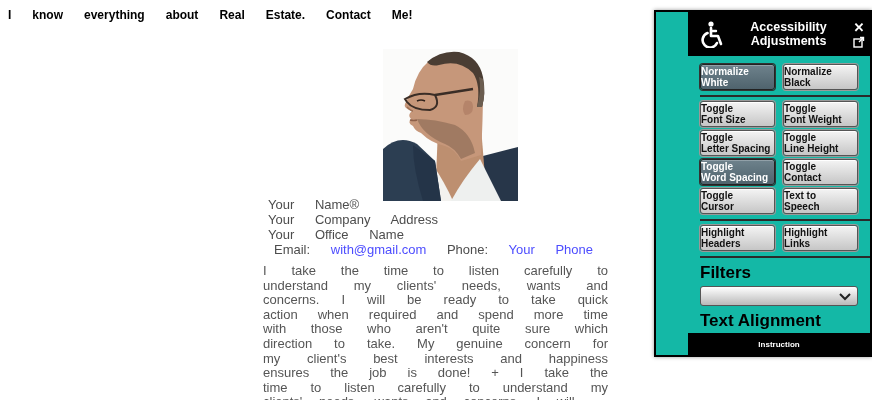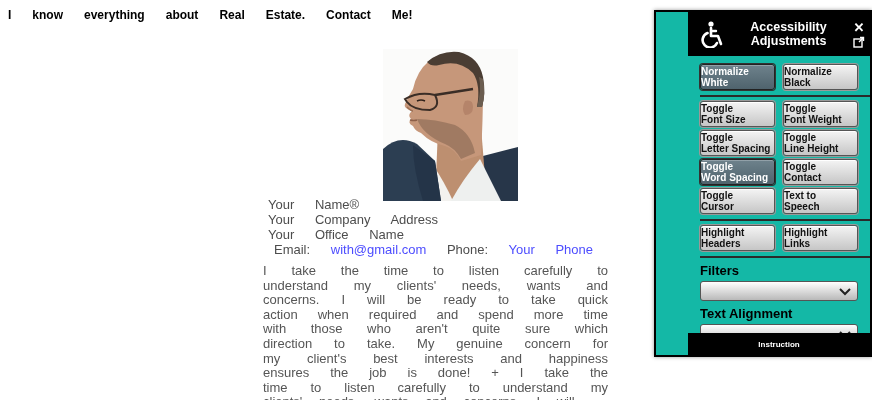--- a/index.html
+++ b/index.html
@@ -75,21 +75,21 @@
   }
   .acc-btn.active {
     background:linear-gradient(#6e828c,#4f636d);
     color:#fff; border-color:#222;
     box-shadow:0 0 0 1px #333, inset 0 1px 0 rgba(255,255,255,.25);
   }
   .divider {
     width:180px; margin:5px auto 4px auto;
     border-top:2px solid #2a2a2a;
   }
-  .sel-label { font-size:13px; font-weight:bold; color:#000; margin:5px 0 3px 0; }
+  .sel-label { font-size:17px; font-weight:bold; color:#000; margin:5px 0 3px 0; }
   .dropdown {
     position:relative; height:20px; border:1px solid #555; border-radius:3px;
     background:linear-gradient(#ffffff,#b9b9b9); cursor:pointer;
   }
   .dropdown .chev { position:absolute; right:6px; top:6px; line-height:0; }
 
   .panel-footer {
     flex:0 0 22px; background:#000; color:#fff;
     display:flex; align-items:center; justify-content:center;
     font-size:8px; font-weight:bold;

